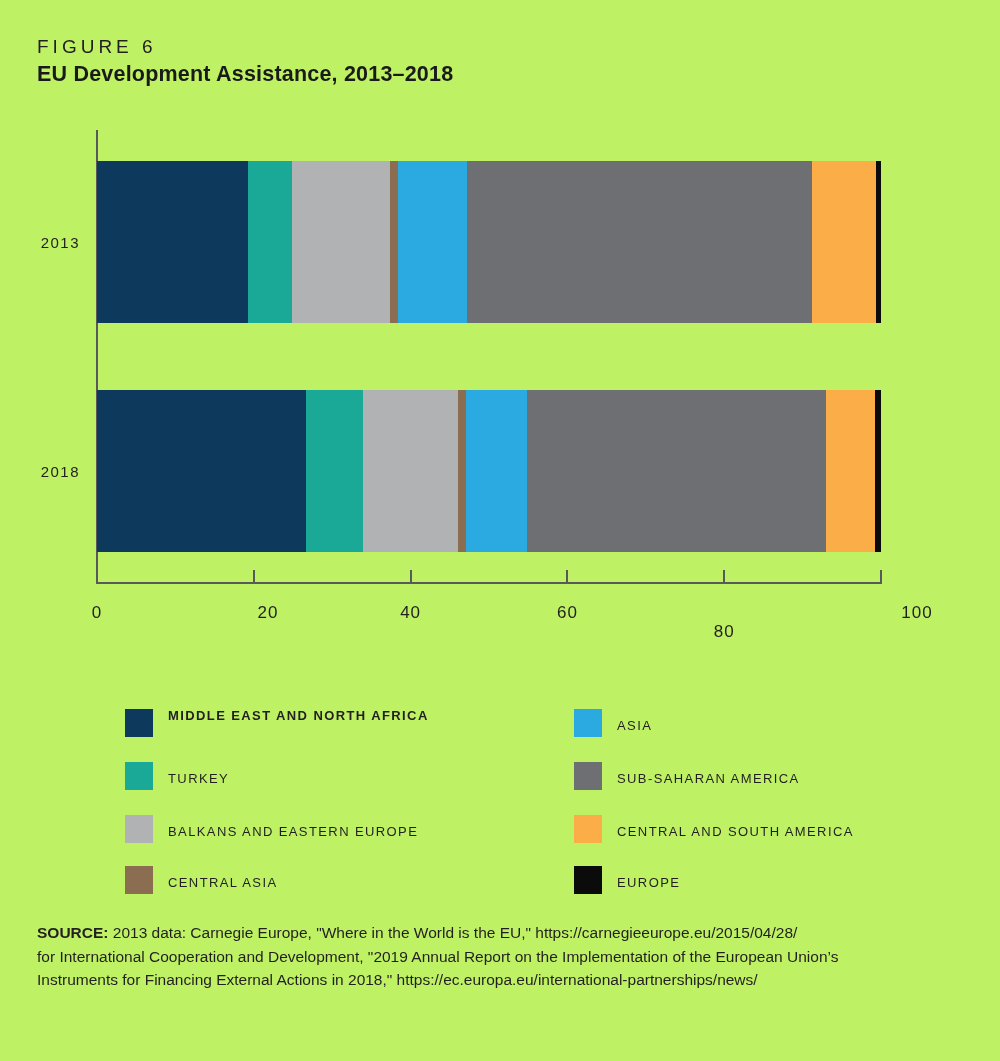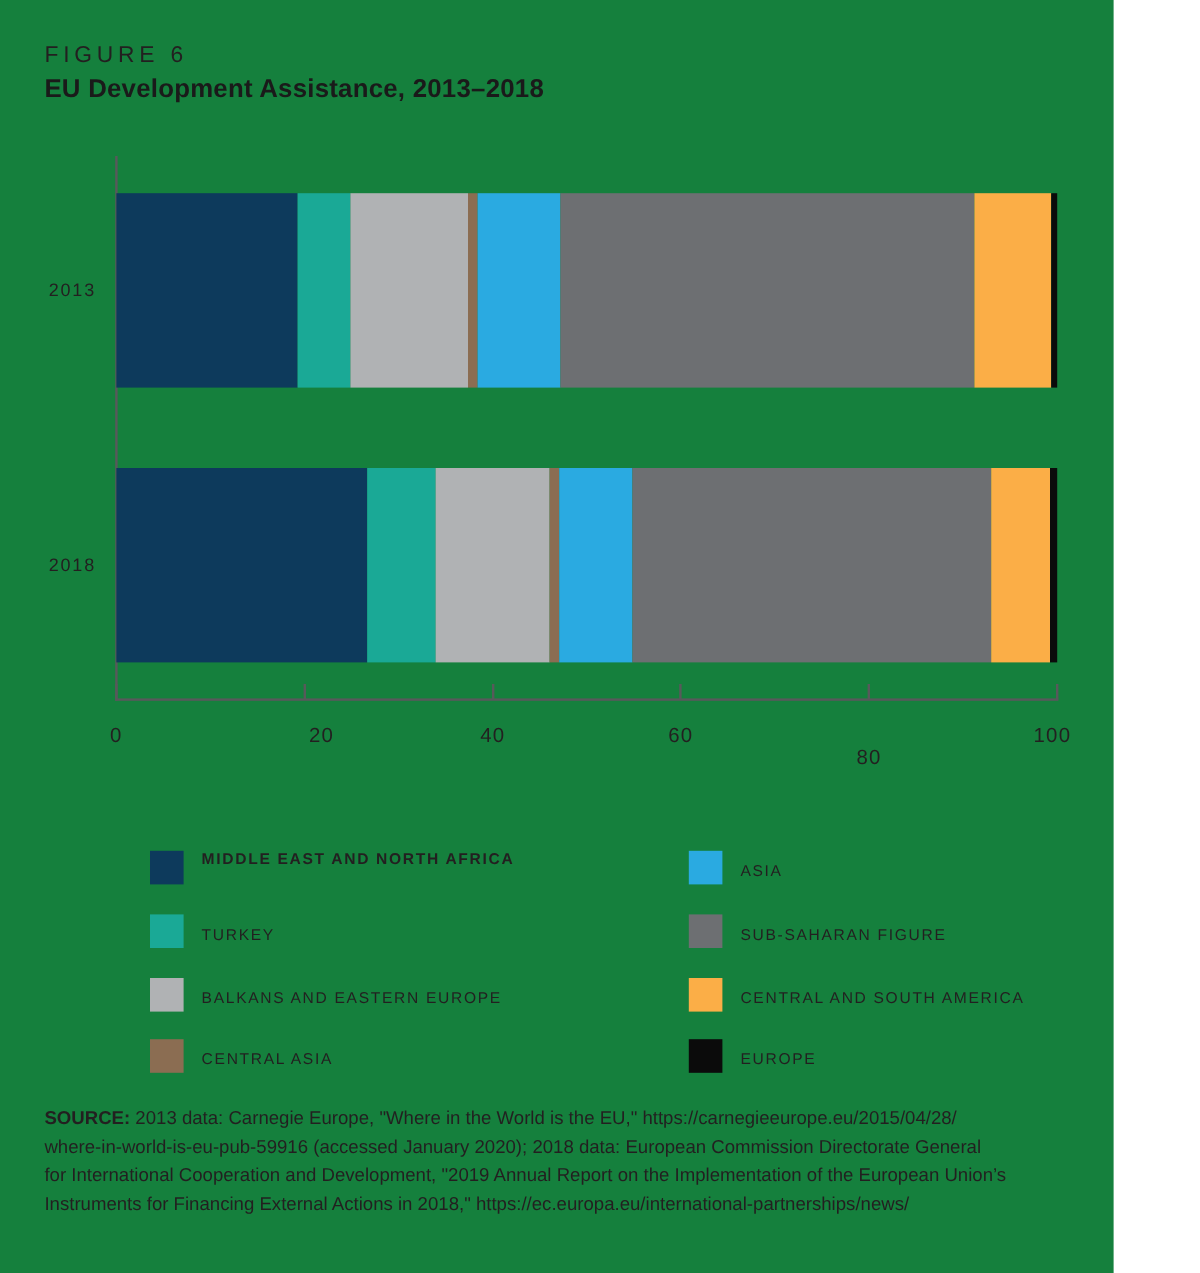--- a/index.html
+++ b/index.html
@@ -1,19 +1,19 @@
 <!DOCTYPE html>
 <html><head>
 <meta charset="utf-8">
 <style>
   html,body{margin:0;padding:0;background:#ffffff;}
   .page{
     position:relative;
-    width:928px;height:1061px;
-    background:#15803d;
+    width:1000px;height:1061px;
+    background:#bef264;
     font-family:"Liberation Sans", sans-serif;
     color:#231f20;
     overflow:hidden;
   }
   .figure-label{
     position:absolute;left:37px;top:36px;
     font-size:19px;letter-spacing:4px;font-weight:400;color:#231f20;
   }
   .chart-title{
     position:absolute;left:37px;top:62px;margin:0;
@@ -108,21 +108,21 @@
         <div class="tick-label" style="left: -30px;">0</div>
         <div class="tick" style="left: 155.8px;"></div>
         <div class="tick-label" style="left: 141px;">20</div>
         <div class="tick" style="left: 312.6px;"></div>
         <div class="tick-label" style="left: 283.6px;">40</div>
         <div class="tick" style="left: 469.4px;"></div>
         <div class="tick-label" style="left: 440.4px;">60</div>
         <div class="tick" style="left: 626.2px;"></div>
         <div class="tick-label" style="left: 597.2px; margin-top: 19px;">80</div>
         <div class="tick" style="left: 783px;"></div>
-        <div class="tick-label" style="left: 750px;">100</div>
+        <div class="tick-label" style="left: 790px;">100</div>
       </div>
   </div>
 
 
   <div class="legend" id="legend">
       <div class="legend-col legend-col-0">
         <div class="legend-item" style="top: 0px; font-weight: bold;">
           <div class="legend-swatch" style="background: rgb(13, 58, 92);"></div>
           <div class="legend-label double">
             <div>MIDDLE EAST AND NORTH AFRICA</div>
@@ -150,38 +150,37 @@
       <div class="legend-col legend-col-1">
         <div class="legend-item" style="top: 0px;">
           <div class="legend-swatch" style="background: rgb(42, 170, 225);"></div>
           <div class="legend-label single">
             <div>ASIA</div>
           </div>
         </div>
         <div class="legend-item" style="top: 53px;">
           <div class="legend-swatch" style="background: rgb(109, 111, 114);"></div>
           <div class="legend-label single">
-            <div>SUB-SAHARAN FIGURE</div>
+            <div>SUB-SAHARAN AMERICA</div>
           </div>
         </div>
         <div class="legend-item" style="top: 106px;">
           <div class="legend-swatch" style="background: rgb(251, 174, 71);"></div>
           <div class="legend-label single">
             <div>CENTRAL AND SOUTH AMERICA</div>
           </div>
         </div>
         <div class="legend-item" style="top: 157px;">
           <div class="legend-swatch" style="background: rgb(11, 11, 11);"></div>
           <div class="legend-label single">
             <div>EUROPE</div>
           </div>
         </div>
       </div>
     </div>
 
   <div class="source" id="source">
       <div><b>SOURCE:</b> 2013 data: Carnegie Europe, "Where in the World is the EU," https://carnegieeurope.eu/2015/04/28/</div>
-      <div>where-in-world-is-eu-pub-59916 (accessed January 2020); 2018 data: European Commission Directorate General</div>
       <div>for International Cooperation and Development, "2019 Annual Report on the Implementation of the European Union’s</div>
       <div>Instruments for Financing External Actions in 2018," https://ec.europa.eu/international-partnerships/news/</div>
     </div>
 
 </div>
 
 </body></html>

